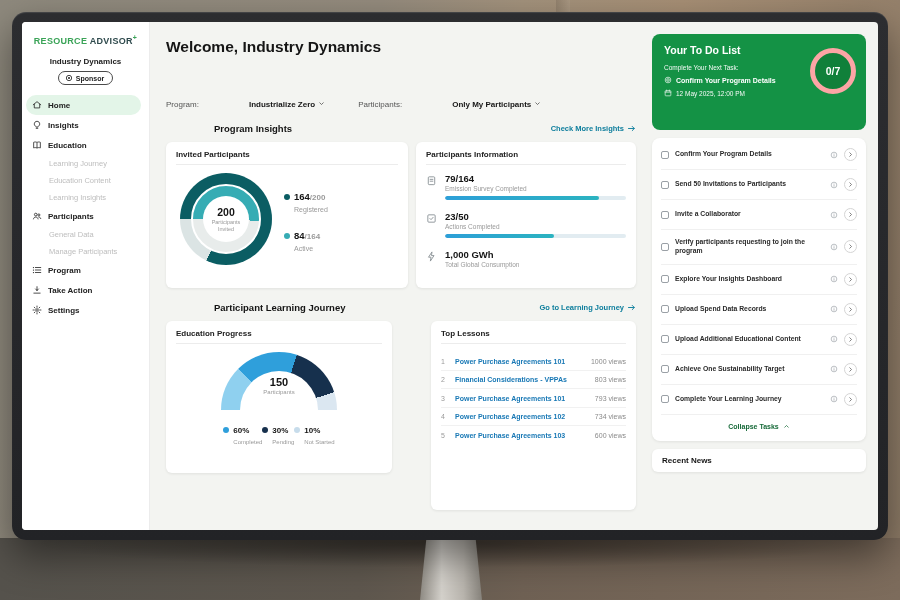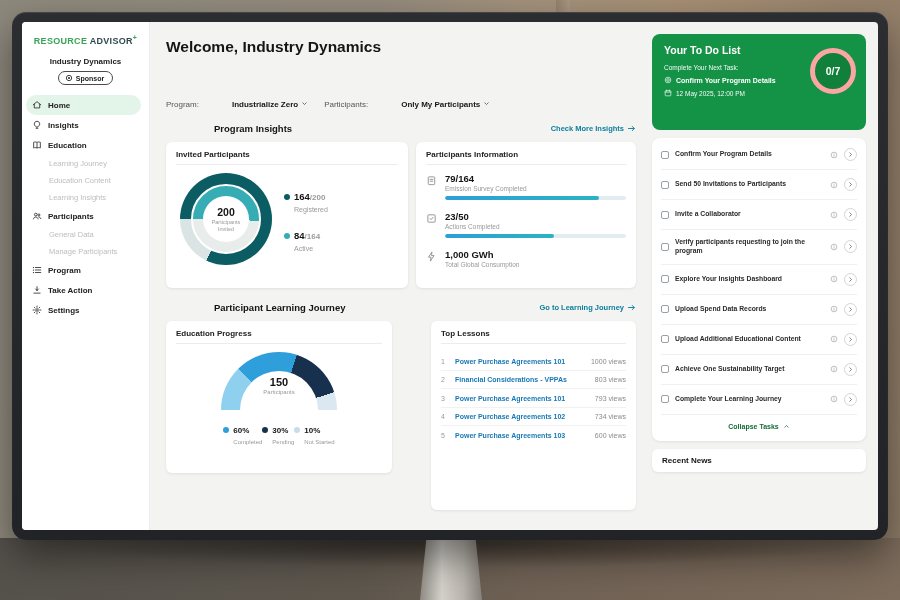--- a/index.html
+++ b/index.html
@@ -41,21 +41,21 @@
     font-weight:bold; color:#222; cursor:pointer; }
   .nav-item .icon { width:10px; height:10px; color:#2a2a2a; flex:none; }
   .nav-item.sub { padding:4px 10px 4px 27px; color:#bdbdbd; font-weight:normal; font-size:7.5px; }
   .nav-item.active { background:#e3f5e8; border-radius:10px; margin:0 8px 0 4px; padding-left:6px; }
 
   .icon svg { width:100%; height:100%; display:block; }
 
   
   .main { flex:1; min-width:0; padding:12px 12px 0 16px; }
   .welcome { font-size:15.5px; font-weight:bold; color:#151515; margin:4px 0 10px; }
-  .filters { display:flex; align-items:center; gap:2px; font-size:8px; color:#555;margin-top:44px; }
+  .filters { display:flex; align-items:center; gap:19px; font-size:8px; color:#555;margin-top:44px; }
   .filter-label.second { margin-left:14px; }
   .filter-select { display:flex; align-items:flex-start; gap:3px; font-weight:bold; color:#161616; cursor:pointer;padding-left:31px; }
   .filter-select .icon { width:7px; height:7px; color:#444; }
 
   .section-head { display:flex; justify-content:space-between; align-items:center; margin:14px 0 8px; }
   .section-title { font-size:9.5px; font-weight:bold; color:#141414;padding-left:48px; }
   .section-link { display:flex; align-items:center; gap:3px; font-size:7.5px; font-weight:bold;
     color:#0c7d9c; cursor:pointer; text-decoration:none; }
   .section-link .icon { width:9px; height:9px; }
 

